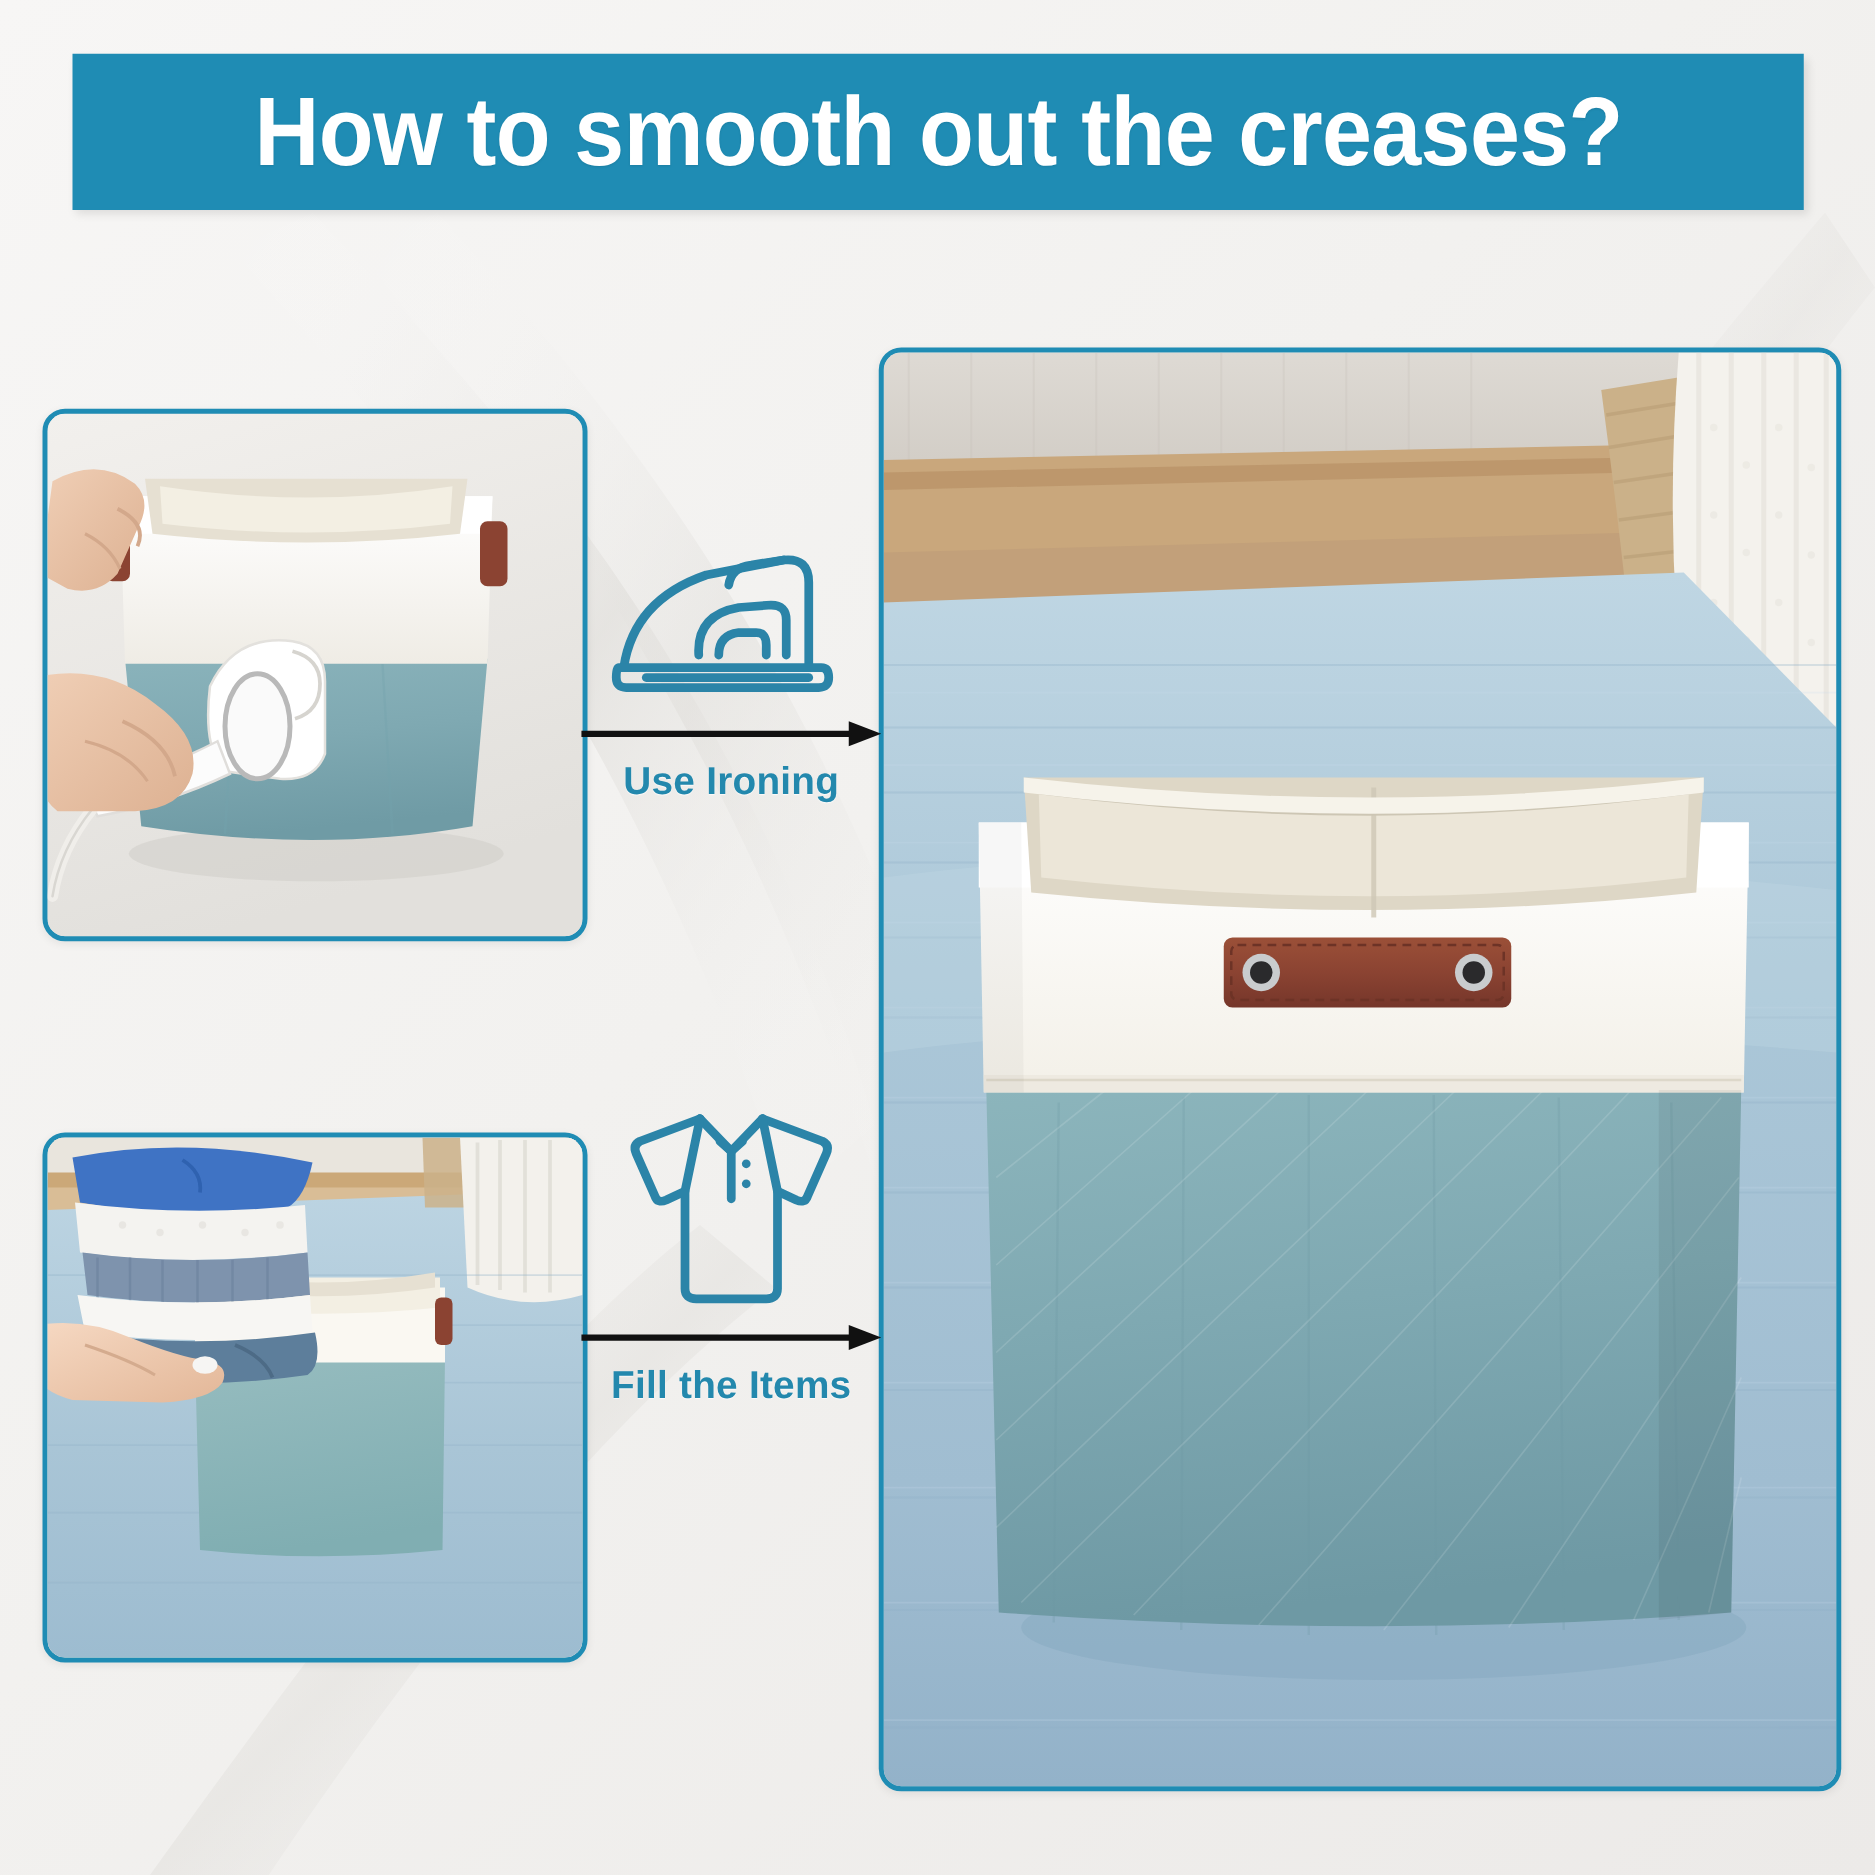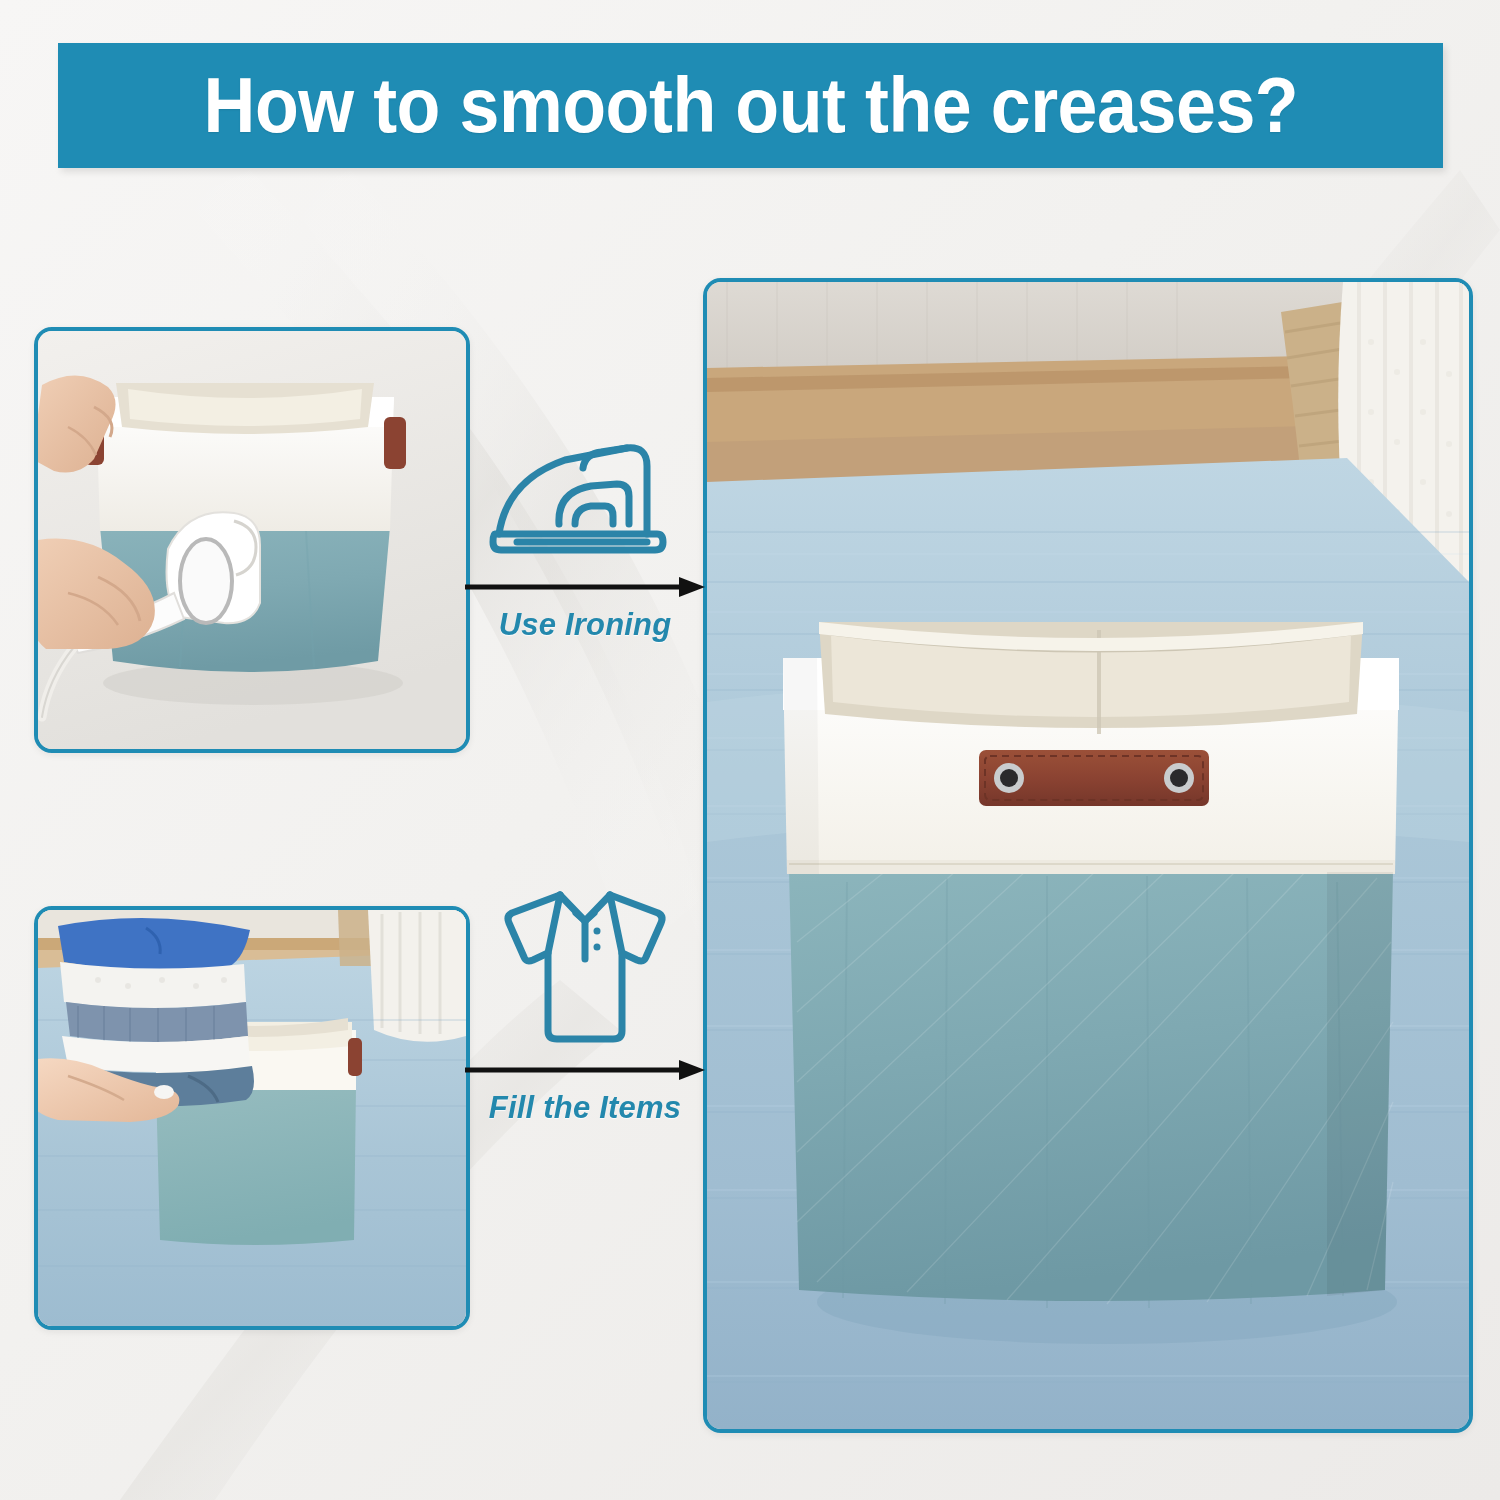--- a/index.html
+++ b/index.html
@@ -42,21 +42,21 @@
     box-shadow:0 2px 7px rgba(0,0,0,.07);
     background:#e8e6e3;
   }
   .p-tl{left:34px;top:327px;width:428px;height:418px;}
   .p-bl{left:34px;top:906px;width:428px;height:416px;}
   .p-main{left:703px;top:278px;width:762px;height:1147px;}
 
   .photo{position:absolute;inset:0;width:100%;height:100%;display:block;}
 
   
-  .step{position:absolute;width:240px;text-align:center;font-style:italic;}
+  .step{position:absolute;width:240px;text-align:center;}
   .step-1{left:465px;top:418px;}
   .step-2{left:465px;top:901px;}
   .step-icon{height:150px;display:flex;align-items:flex-end;justify-content:center;}
   .step-arrow{position:relative;height:26px;margin-top:6px;}
   .step-label{
     margin-top:7px;
     color:#2388ad;
     font-size:31px;
     font-weight:bold;
     letter-spacing:.2px;

